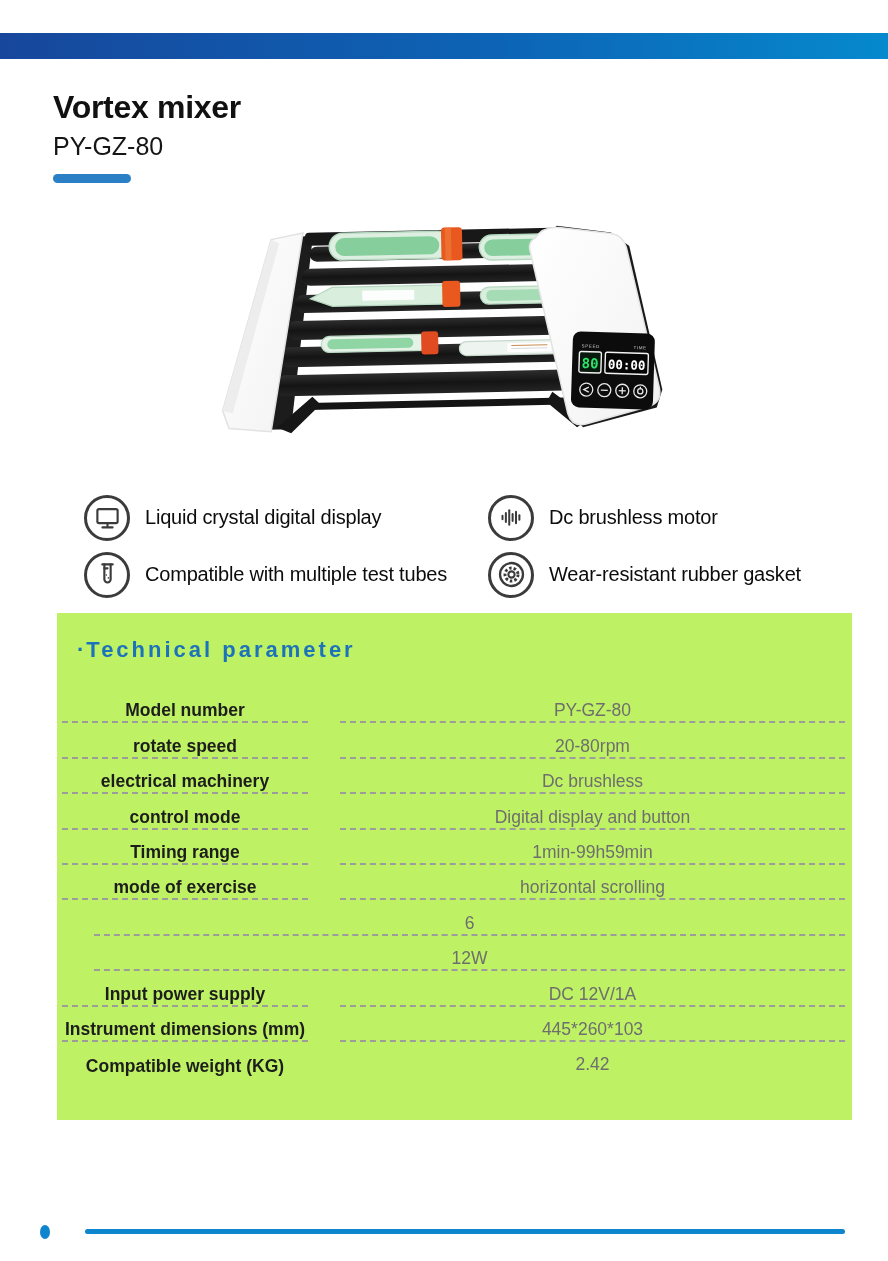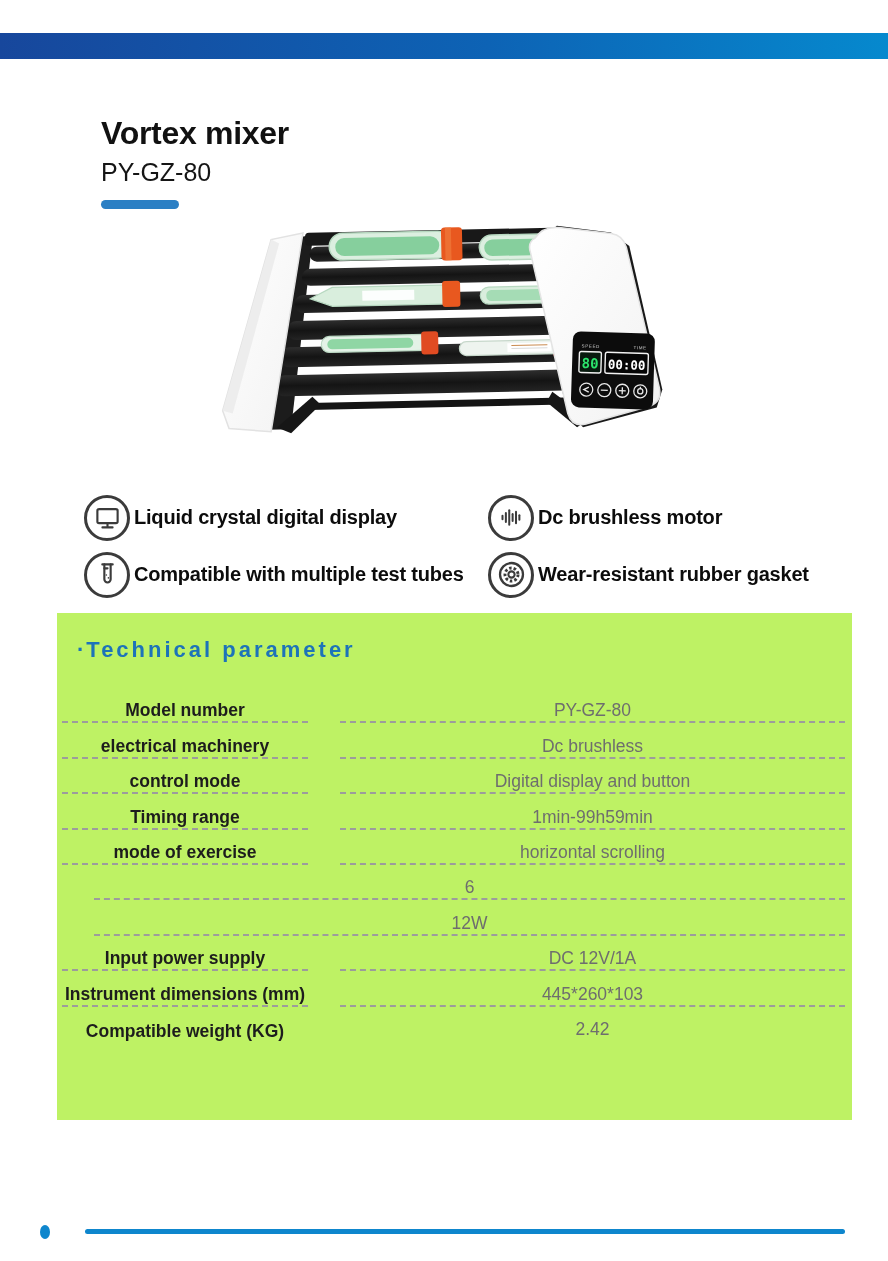--- a/index.html
+++ b/index.html
@@ -5,36 +5,36 @@
   * { margin:0; padding:0; box-sizing:border-box; }
   html,body { background:#ffffff; }
   body { font-family:"Liberation Sans","DejaVu Sans",sans-serif; width:888px; height:1261px; position:relative; overflow:hidden; }
   .page { position:absolute; inset:0; background:#ffffff; }
 
   
   .top-bar { position:absolute; left:0; top:33px; width:888px; height:26px;
     background:linear-gradient(90deg,#17479c 0%,#0d63b5 55%,#0689ce 100%); }
 
   
-  .header { position:absolute; left:53px; top:115px;margin-left:48px; }
+  .header { position:absolute; left:53px; top:89px; }
   .title { font-size:32px; font-weight:bold; color:#111; letter-spacing:-0.3px; }
   .model { font-size:25px; color:#151515; margin-top:6px; }
   .title-underline { width:78px; height:9px; border-radius:4.5px; background:#2b7fc4; margin-top:13px; }
 
   
   .figure-wrap { position:absolute; left:215px; top:224px; width:460px; height:210px; }
 
   
   .features-col { position:absolute; top:494px; }
   .features-col.left { left:84px; }
   .features-col.right { left:488px; }
   .feature { display:flex; align-items:center; height:47px; margin-bottom:10px; }
   .ficon { width:46px; height:46px; border-radius:50%; border:3px solid #3b3b3b;
     display:flex; align-items:center; justify-content:center; flex:0 0 auto; }
-  .flabel { font-size:20px; font-weight:bold; color:#0c0c0c; margin-left:4px; white-space:nowrap; letter-spacing:-0.2px; }
+  .flabel { font-size:20px; font-weight:normal; color:#0c0c0c; margin-left:15px; white-space:nowrap; letter-spacing:-0.2px; }
 
   
   .tech-panel { position:absolute; left:57px; top:613px; width:795px; height:507px; background:#bef264; }
   .tech-title { position:absolute; left:20px; top:24px; font-size:22px; font-weight:bold;
     color:#1d73b9; letter-spacing:3px; }
   .tech-title .bullet { letter-spacing:0; margin-right:2px; }
   .tech-table { position:absolute; left:5px; right:7px; top:75px; }
   .trow { display:flex; align-items:flex-end; height:35.4px; }
   .tcell { display:flex; align-items:center; justify-content:center; }
   .tcell.label { flex:0 0 246px; border-bottom:2px dashed #9c9c9c; font-size:17.5px; font-weight:bold; color:#1d1d1d; }
@@ -211,20 +211,24 @@
   <div class="tech-panel">
     <div class="tech-title">
       <span class="bullet">·</span><span>Technical parameter</span>
     </div>
     <div class="tech-table" id="tech-table">
     <div class="trow">
       <div class="tcell label">Model number</div>
       <div class="tcell value">PY-GZ-80</div>
     </div>
 
+    <div class="trow">
+      <div class="tcell label">rotate speed</div>
+      <div class="tcell value">20-80rpm</div>
+    </div>
 
     <div class="trow">
       <div class="tcell label">electrical machinery</div>
       <div class="tcell value">Dc brushless</div>
     </div>
 
     <div class="trow">
       <div class="tcell label">control mode</div>
       <div class="tcell value">Digital display and button</div>
     </div>

